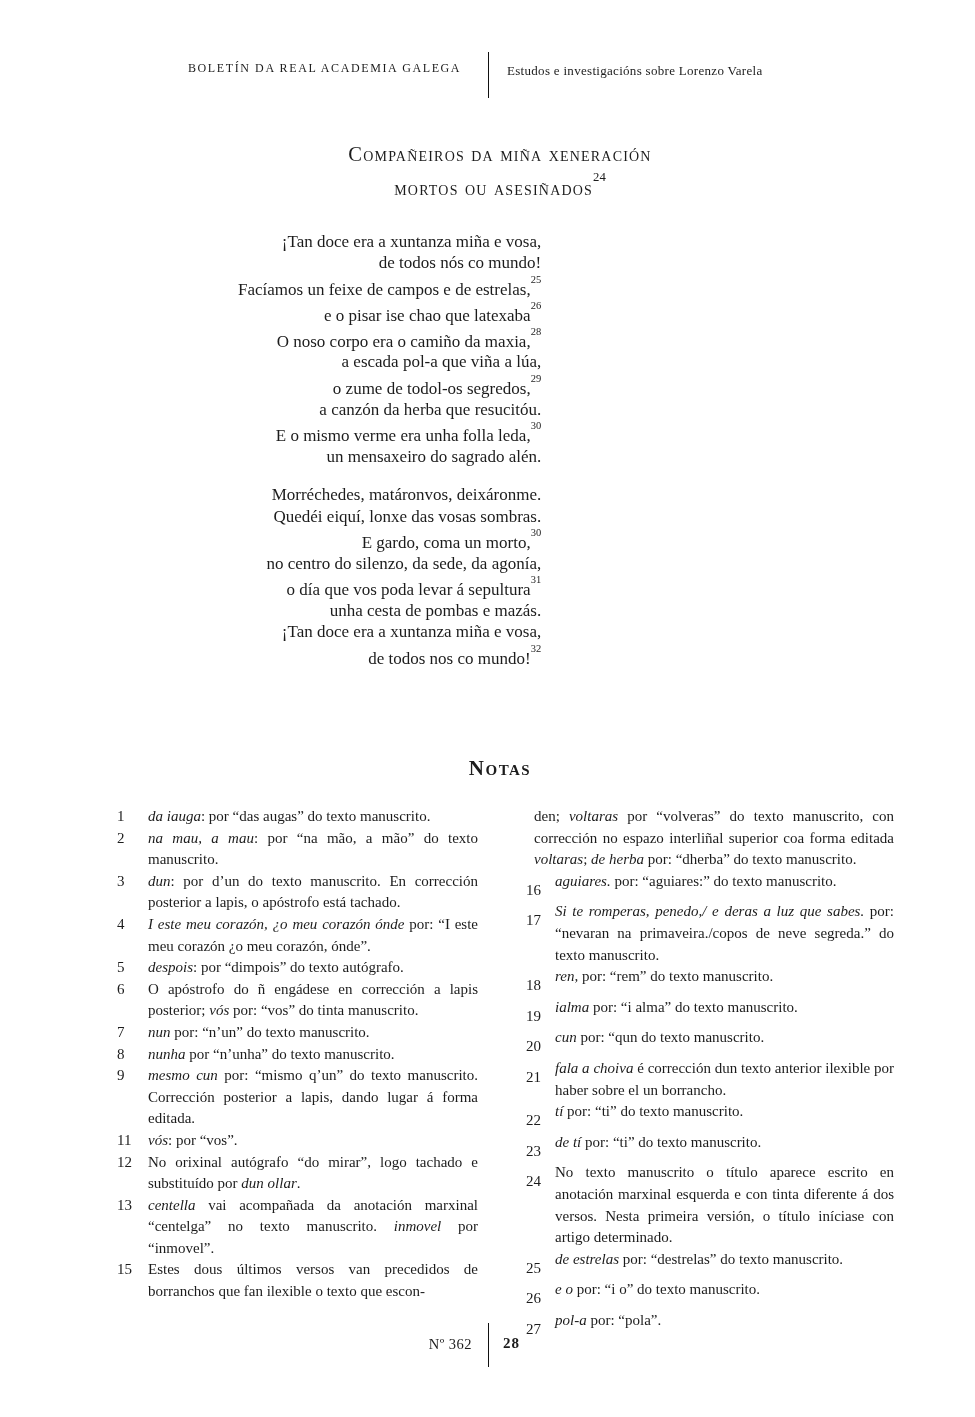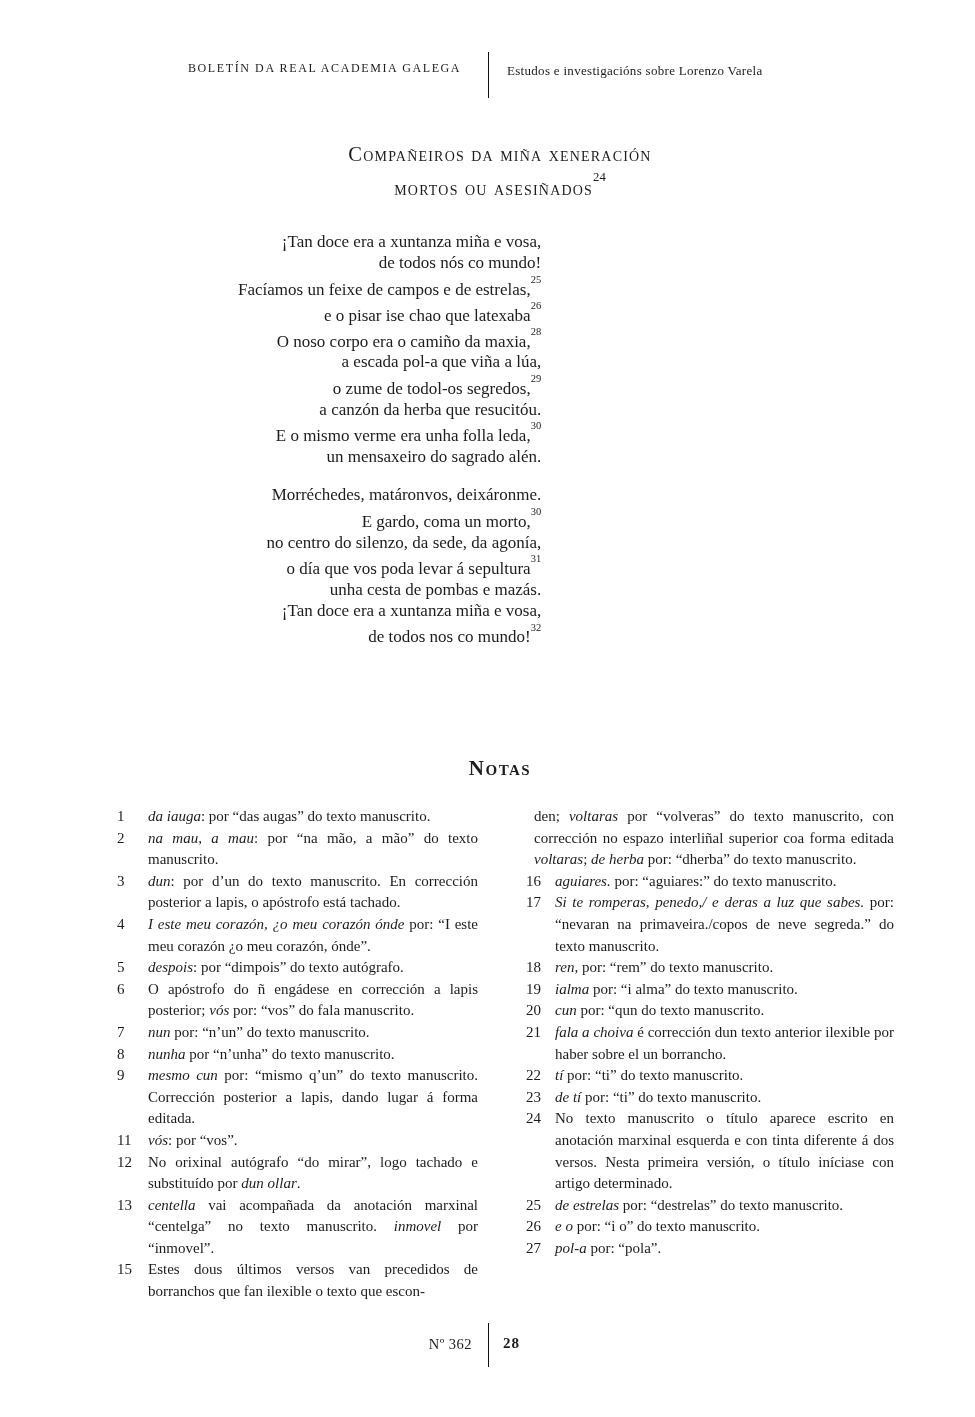--- a/index.html
+++ b/index.html
@@ -35,21 +35,21 @@
   
   .notas-heading{
     position:absolute;left:60px;top:756px;width:880px;text-align:center;
     font-variant:small-caps;font-size:21px;letter-spacing:1.5px;font-weight:bold;
   }
   .notes-col{position:absolute;top:806px;font-size:15px;line-height:21.6px;}
   #notes-left{left:117px;width:361px;}
   #notes-right{left:526px;width:368px;}
   .note{display:flex;}
   .note-num{flex:0 0 31px;}
-  #notes-right .note-num{flex:0 0 29px;}
+  #notes-right .note-num{flex:0 0 29px;margin-top:9px;}
   .note-text{flex:1;text-align:justify;}
   .note.cont{padding-left:8px;}
   .note.cont .note-text{text-align:justify;}
   .note i{font-style:italic;}
   
   .footer-issue{
     position:absolute;left:352px;top:1336px;width:120px;text-align:right;
     font-size:14.5px;letter-spacing:0.5px;
   }
   .footer-divider{
@@ -79,20 +79,21 @@
       <div class="poem-line"><span>e o pisar ise chao que latexaba</span><sup class="note-ref">26</sup></div>
       <div class="poem-line"><span>O noso corpo era o camiño da maxia,</span><sup class="note-ref">28</sup></div>
       <div class="poem-line"><span>a escada pol-a que viña a lúa,</span></div>
       <div class="poem-line"><span>o zume de todol-os segredos,</span><sup class="note-ref">29</sup></div>
       <div class="poem-line"><span>a canzón da herba que resucitóu.</span></div>
       <div class="poem-line"><span>E o mismo verme era unha folla leda,</span><sup class="note-ref">30</sup></div>
       <div class="poem-line"><span>un mensaxeiro do sagrado alén.</span></div>
     </div>
   <div id="stanza2" class="stanza2">
       <div class="poem-line"><span>Morréchedes, matáronvos, deixáronme.</span></div>
+      <div class="poem-line"><span>Quedéi eiquí, lonxe das vosas sombras.</span></div>
       <div class="poem-line"><span>E gardo, coma un morto,</span><sup class="note-ref">30</sup></div>
       <div class="poem-line"><span>no centro do silenzo, da sede, da agonía,</span></div>
       <div class="poem-line"><span>o día que vos poda levar á sepultura</span><sup class="note-ref">31</sup></div>
       <div class="poem-line"><span>unha cesta de pombas e mazás.</span></div>
       <div class="poem-line"><span>¡Tan doce era a xuntanza miña e vosa,</span></div>
       <div class="poem-line"><span>de todos nos co mundo!</span><sup class="note-ref">32</sup></div>
     </div>
 </div>
 
 <div class="notas-heading">Notas</div>
@@ -112,21 +113,21 @@
     <div class="note">
       <span class="note-num">4</span>
       <span class="note-text"><i>I este meu corazón, ¿o meu corazón ónde</i><span> por: “I este meu corazón ¿o meu corazón, ónde”.</span></span>
     </div>
     <div class="note">
       <span class="note-num">5</span>
       <span class="note-text"><i>despois</i><span>: por “dimpois” do texto autógrafo.</span></span>
     </div>
     <div class="note">
       <span class="note-num">6</span>
-      <span class="note-text"><span>O apóstrofo do ñ engádese en corrección a lapis posterior; </span><i>vós</i><span> por: “vos” do fala manuscrito.</span></span>
+      <span class="note-text"><span>O apóstrofo do ñ engádese en corrección a lapis posterior; </span><i>vós</i><span> por: “vos” do tinta manuscrito.</span></span>
     </div>
     <div class="note">
       <span class="note-num">7</span>
       <span class="note-text"><i>nun</i><span> por: “n’un” do texto manuscrito.</span></span>
     </div>
     <div class="note">
       <span class="note-num">8</span>
       <span class="note-text"><i>nunha</i><span> por “n’unha” do texto manuscrito.</span></span>
     </div>
     <div class="note">

